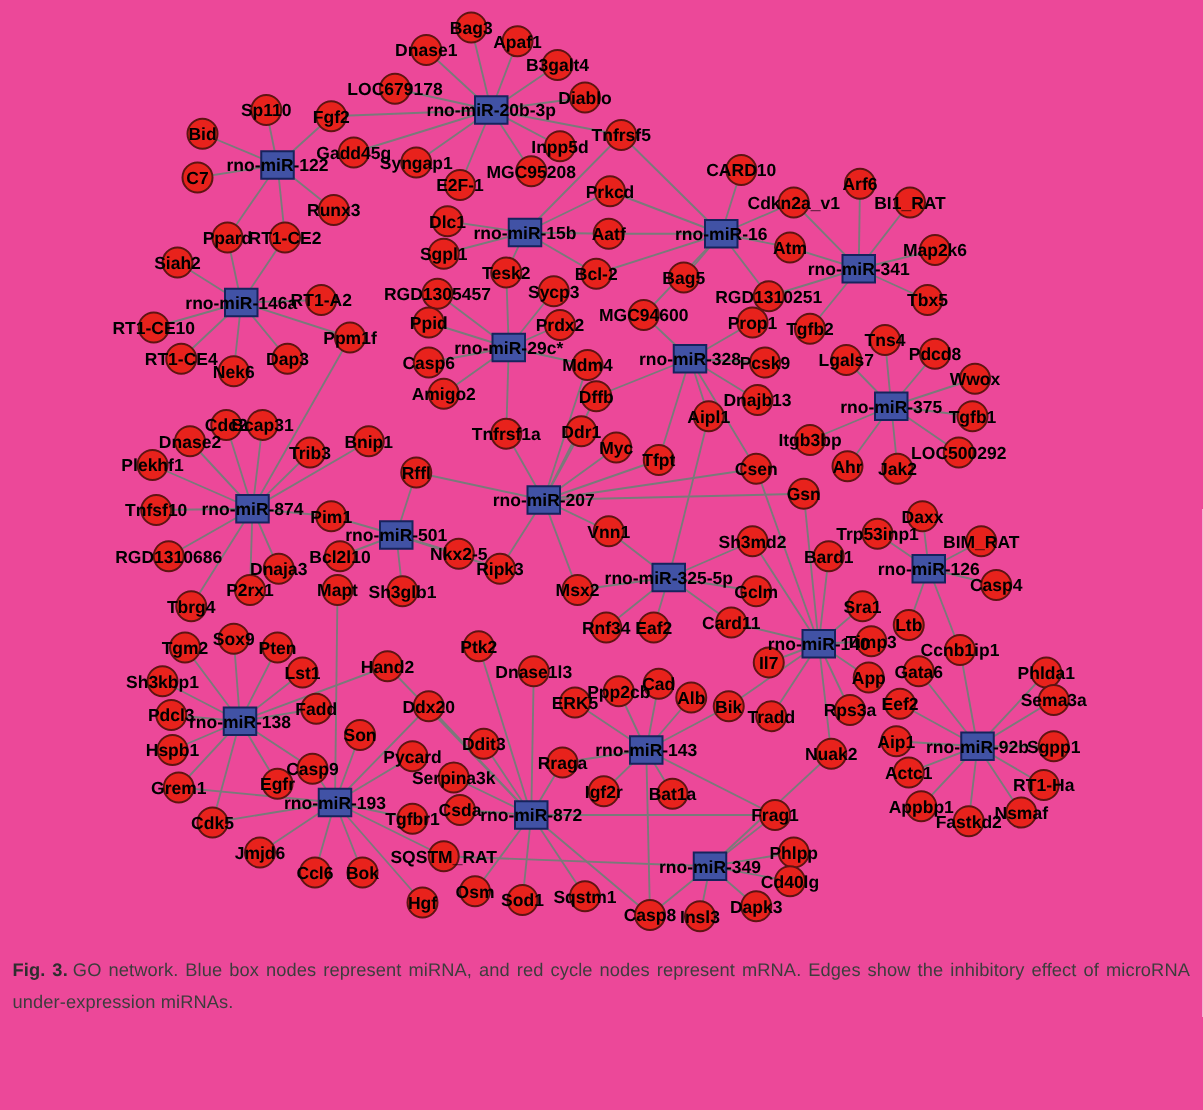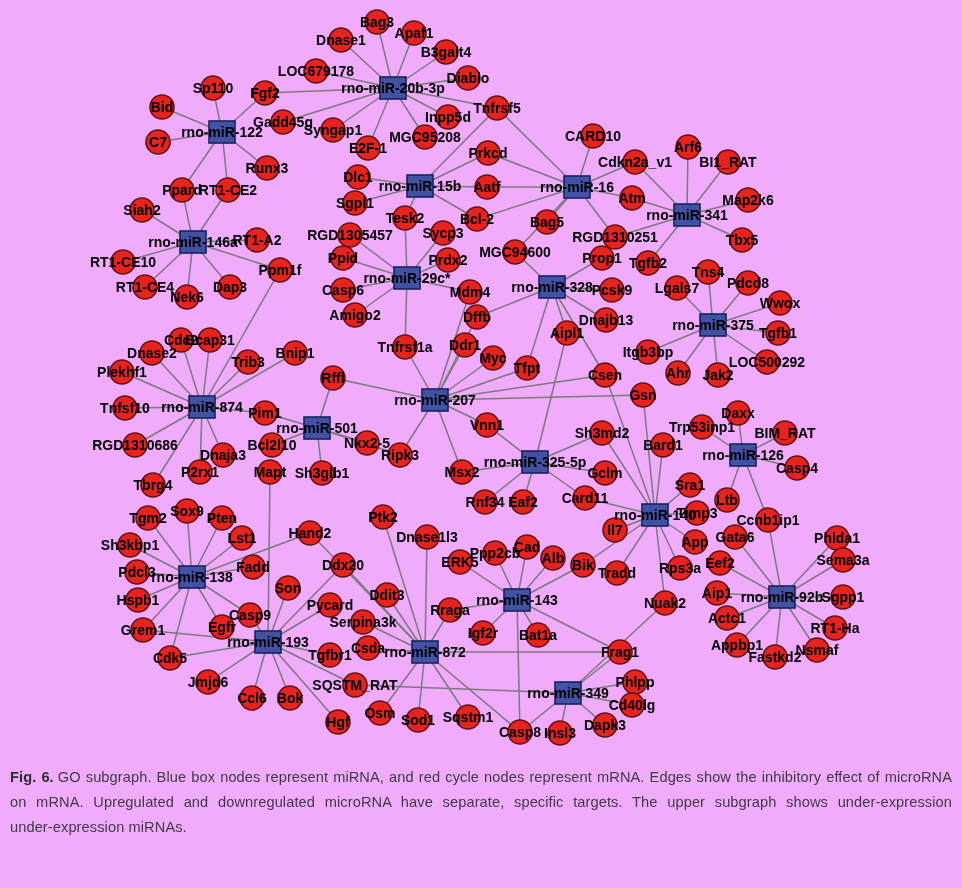--- a/index.html
+++ b/index.html
@@ -1,16 +1,16 @@
 <!DOCTYPE html>
 <html><head>
 <meta charset="utf-8">
 <style>
   html,body{margin:0;padding:0;background:#ffffff;}
-  #page{position:relative;width:962px;height:888px;background:#f0abfc;overflow:hidden;
+  #page{position:relative;width:962px;height:888px;background:#ec4899;overflow:hidden;
         font-family:"Liberation Sans",sans-serif;}
   #net{position:absolute;left:0;top:0;}
   .edge{stroke:#7a7a7a;stroke-width:1.5;}
   .mrna{fill:#e8221c;stroke:#5d1412;stroke-width:1.6;}
   .mirna{fill:#4152a5;stroke:#16235c;stroke-width:1.6;}
   .nlabel{font-family:"Liberation Sans",sans-serif;font-size:14px;font-weight:bold;
           fill:#000000;text-anchor:middle;}
   .caption{position:absolute;left:10px;top:765px;width:942px;color:#3d3d3d;
            font-size:14.6px;line-height:25px;letter-spacing:0.1px;}
   .caption b{color:#2e2e2e;margin-right:4px;}
@@ -595,17 +595,16 @@
       <text x="655" y="520" class="nlabel">rno-miR-140</text>
       <text x="192" y="582" class="nlabel">rno-miR-138</text>
       <text x="782" y="602" class="nlabel">rno-miR-92b</text>
       <text x="517" y="605" class="nlabel">rno-miR-143</text>
       <text x="268" y="647" class="nlabel">rno-miR-193</text>
       <text x="425" y="657" class="nlabel">rno-miR-872</text>
       <text x="568" y="698" class="nlabel">rno-miR-349</text>
     </svg>
 
   <div class="caption">
-    <div class="cl jl"><b>Fig. 6.</b><span>GO subgraph. Blue box nodes represent miRNA, and red cycle nodes represent mRNA. Edges show the inhibitory effect of microRNA</span></div>
-    <div class="cl jl">on mRNA. Upregulated and downregulated microRNA have separate, specific targets. The upper subgraph shows under-expression</div>
+    <div class="cl jl"><b>Fig. 3.</b><span>GO network. Blue box nodes represent miRNA, and red cycle nodes represent mRNA. Edges show the inhibitory effect of microRNA</span></div>
     <div class="cl">under-expression miRNAs.</div>
   </div>
 </div>
 
 </body></html>

